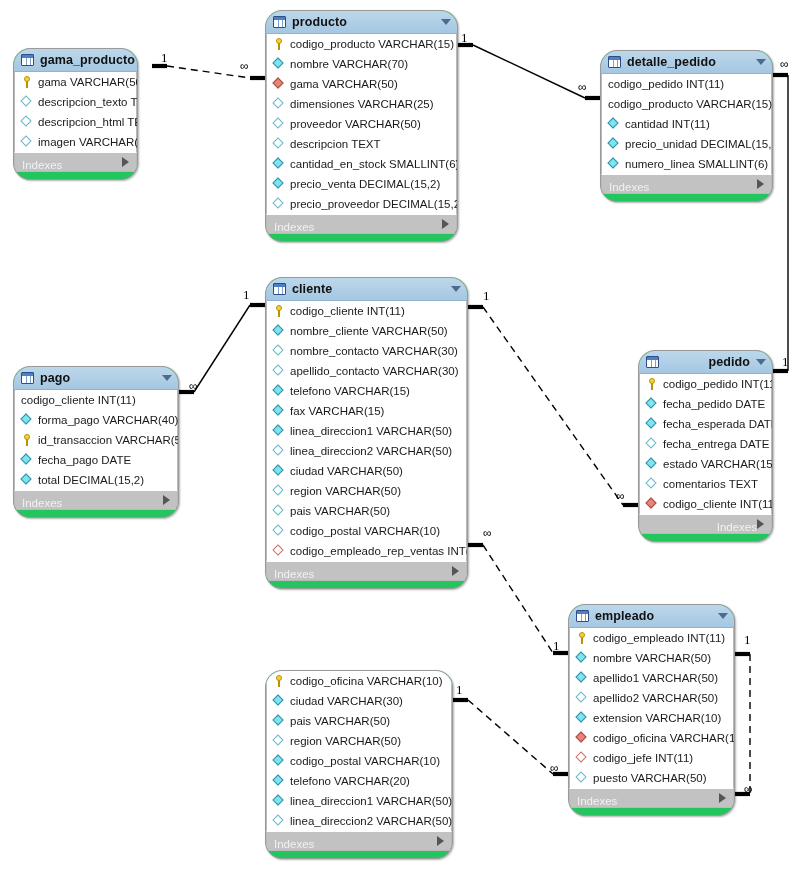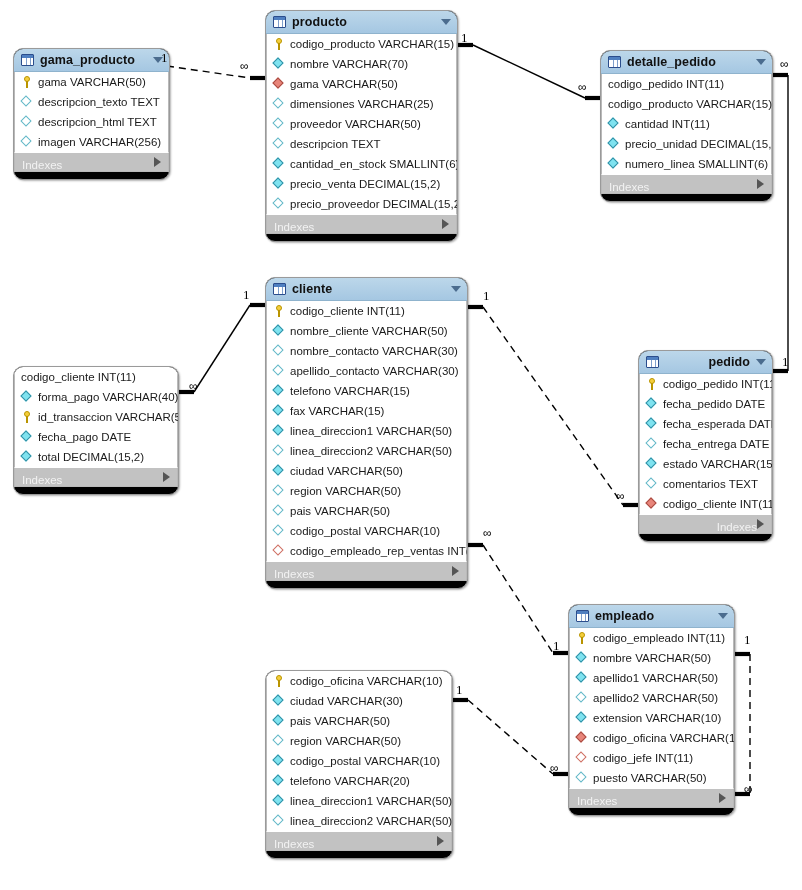--- a/index.html
+++ b/index.html
@@ -54,22 +54,22 @@
     font-size: 12px;
     font-family: "Liberation Sans", sans-serif;
   }
 
   
   .tbl {
     position: absolute;
     z-index: 2;
     box-sizing: border-box;
     border: 1px solid #9a9a9a;
-    border-radius: 10px;
-    background: #000000;
+    border-radius: 17px;
+    background: #22c55e;
     box-shadow: 1px 1px 2px rgba(0,0,0,0.30);
     overflow: hidden;
     padding-bottom: 7px;
   }
   .tbl-head {
     height: 22px;
     display: flex;
     align-items: center;
     gap: 6px;
     padding: 0 6px 0 7px;
@@ -280,21 +280,21 @@
       <div class="card-label inf" style="left: 616px; top: 490px;">∞</div>
       <div class="card-label inf" style="left: 483px; top: 527px;">∞</div>
       <div class="card-label" style="left: 553px; top: 639px;">1</div>
       <div class="card-label" style="left: 456px; top: 683px;">1</div>
       <div class="card-label inf" style="left: 550px; top: 762px;">∞</div>
       <div class="card-label" style="left: 744px; top: 633px;">1</div>
       <div class="card-label inf" style="left: 744px; top: 783px;">∞</div>
     </div>
 
   <div id="tables-layer">
-      <div class="tbl" style="left: 13px; top: 48px; width: 157px;">
+      <div class="tbl" style="left: 13px; top: 48px; width: 125px;">
         <div class="tbl-head">
           <span class="tbl-icon"></span>
           <span class="tbl-title">gama_producto</span>
           <span class="caret"></span>
         </div>
         <div class="tbl-body">
           <div class="col">
             <span class="col-ico">
               <span class="key"></span>
             </span>
@@ -513,20 +513,25 @@
             </span>
             <span class="col-txt">codigo_empleado_rep_ventas INT(11)</span>
           </div>
         </div>
         <div class="tbl-idx">
           <span class="tbl-idx-label">Indexes</span>
           <span class="idx-tri"></span>
         </div>
       </div>
       <div class="tbl" style="left: 13px; top: 366px; width: 166px;">
+        <div class="tbl-head">
+          <span class="tbl-icon"></span>
+          <span class="tbl-title">pago</span>
+          <span class="caret"></span>
+        </div>
         <div class="tbl-body">
           <div class="col noico">
             <span class="col-txt">codigo_cliente INT(11)</span>
           </div>
           <div class="col">
             <span class="col-ico">
               <span class="dia fill-cyan"></span>
             </span>
             <span class="col-txt">forma_pago VARCHAR(40)</span>
           </div>

